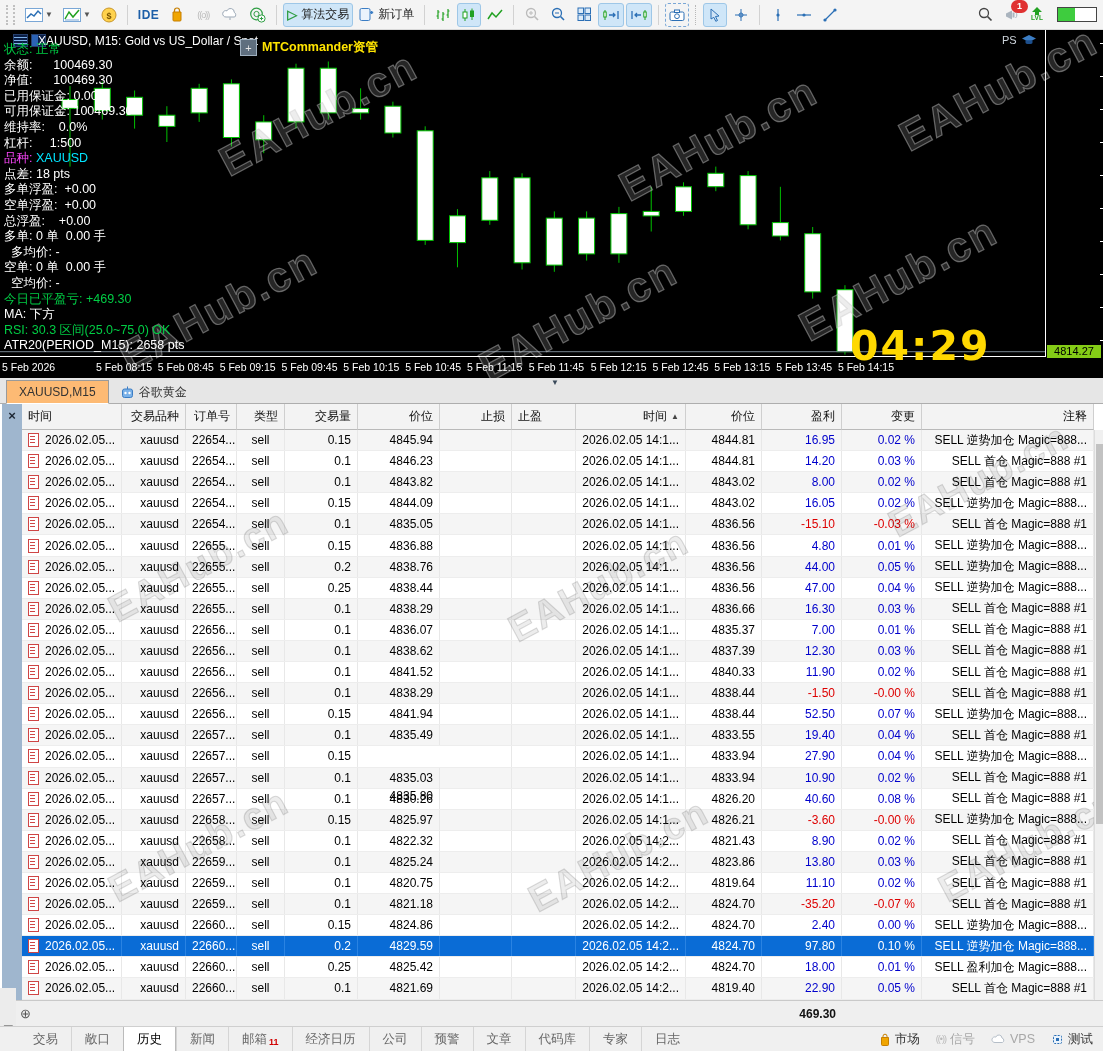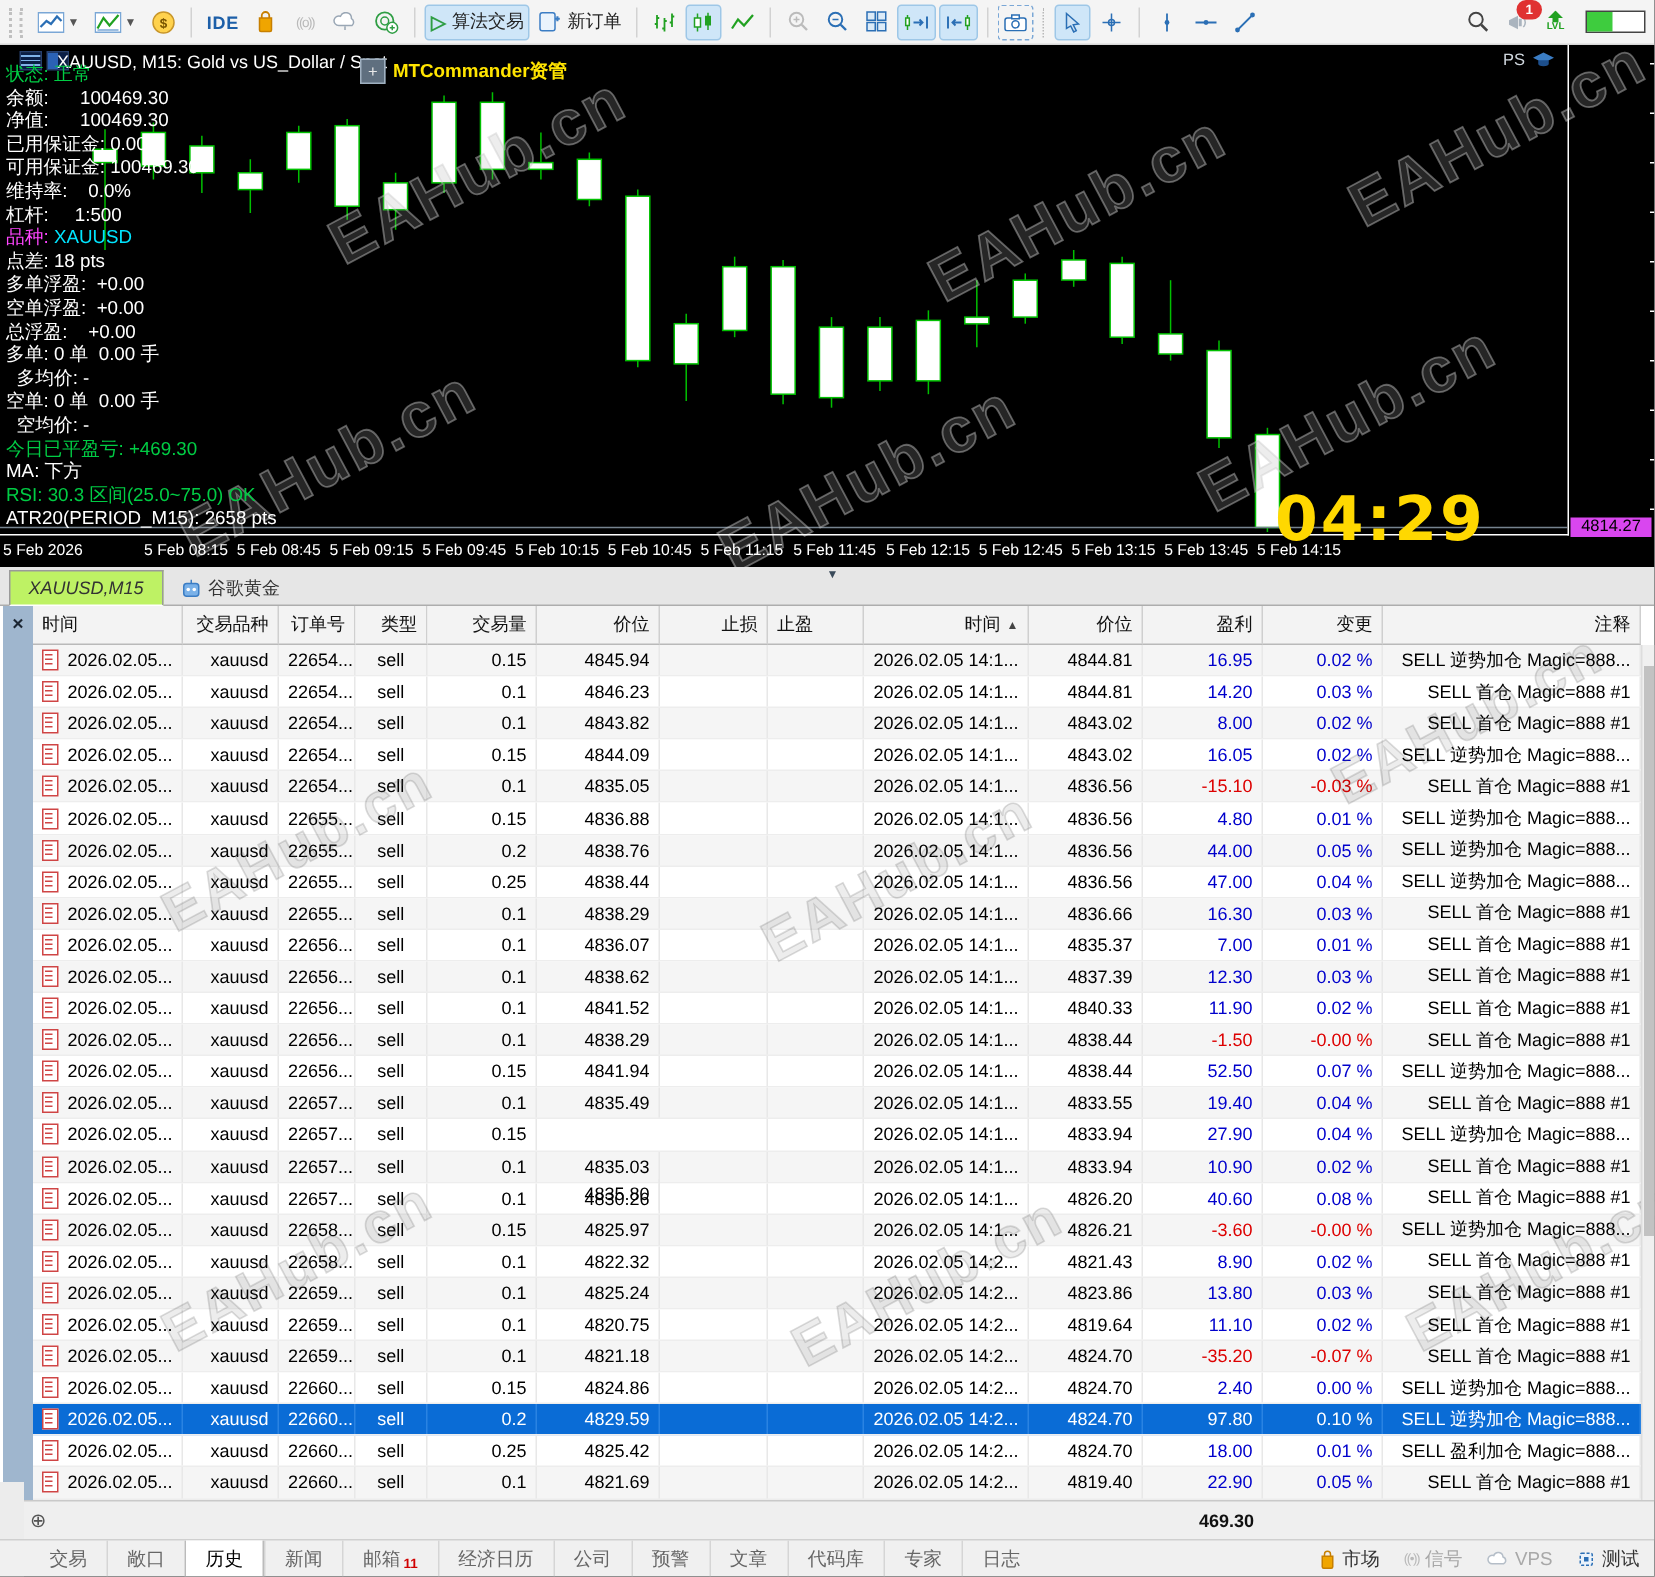--- a/index.html
+++ b/index.html
@@ -45,32 +45,32 @@
            font-size:11px;display:flex;align-items:center;justify-content:center;}
   .manager-label{color:#ffe400;font-size:12.5px;font-weight:bold;}
   .ps{position:absolute;left:1002px;top:4px;color:#cfd6dd;font-size:11px;display:flex;align-items:center;gap:4px;}
   .overlay{position:absolute;left:4px;top:12px;font-size:12.5px;line-height:15.6px;white-space:pre;
            font-weight:500;z-index:3;}
   .countdown{position:absolute;left:850px;top:292px;font-size:41px;font-weight:bold;color:#ffd800;
              letter-spacing:2px;z-index:2;font-family:"DejaVu Sans",sans-serif;}
   .price-label{position:absolute;left:1100px;color:#fff;font-size:11px;white-space:nowrap;}
   .price-label::before{content:"";display:inline-block;width:4px;height:1px;background:#fff;
                        vertical-align:middle;margin-right:2px;}
-  .cur-price{position:absolute;left:1047px;top:315px;width:54px;height:13px;background:#d946ef;
+  .cur-price{position:absolute;left:1047px;top:315px;width:54px;height:13px;background:#84cc16;
              color:#000;font-size:11px;text-align:center;line-height:13px;}
   .time-label{position:absolute;top:331px;color:#fff;font-size:10.5px;white-space:nowrap;}
   .wm{position:absolute;transform:rotate(-28deg);font-weight:bold;font-size:42px;letter-spacing:2px;
       color:rgba(175,175,175,0.22);-webkit-text-stroke:1.2px rgba(205,205,205,.45);pointer-events:none;}
   .wm.dark{color:rgba(0,0,0,0.07);-webkit-text-stroke:1.1px rgba(90,90,90,.22);font-size:38px;}
 
   
   .chart-tabs{position:absolute;top:378px;left:0;width:1103px;height:26px;background:#e6e6e6;
               border-bottom:1px solid #adadad;display:flex;align-items:flex-end;padding-left:6px;box-sizing:border-box;}
   .ctab{height:22px;display:flex;align-items:center;gap:5px;padding:0 12px;font-size:12px;color:#333;}
-  .ctab.active{background:#bef264;border:1px solid #9a9a9a;border-bottom:1px solid #fff;margin-bottom:-1px;font-style:italic;}
+  .ctab.active{background:#fdba74;border:1px solid #9a9a9a;border-bottom:1px solid #fff;margin-bottom:-1px;}
   .grip{position:absolute;left:551px;top:0;color:#3a4a5a;font-size:8px;}
 
   
   .toolbox{position:absolute;top:404px;left:0;width:1103px;height:622px;background:#fff;}
   .close-strip{position:absolute;left:2px;top:0;width:20px;height:596px;background:#9fb6ce;}
   .close-x{display:block;text-align:center;color:#1c2633;font-size:13px;font-weight:bold;margin-top:4px;cursor:pointer;}
   .thead{position:absolute;left:22px;top:0;height:26px;display:flex;}
   .hcell{box-sizing:border-box;height:26px;background:#f3f3f3;border-right:1px solid #cfcfcf;
          border-bottom:1px solid #b9b9b9;display:flex;align-items:center;padding:0 6px;font-size:12px;color:#111;}
   .sort{font-size:8px;color:#444;margin-left:4px;}

